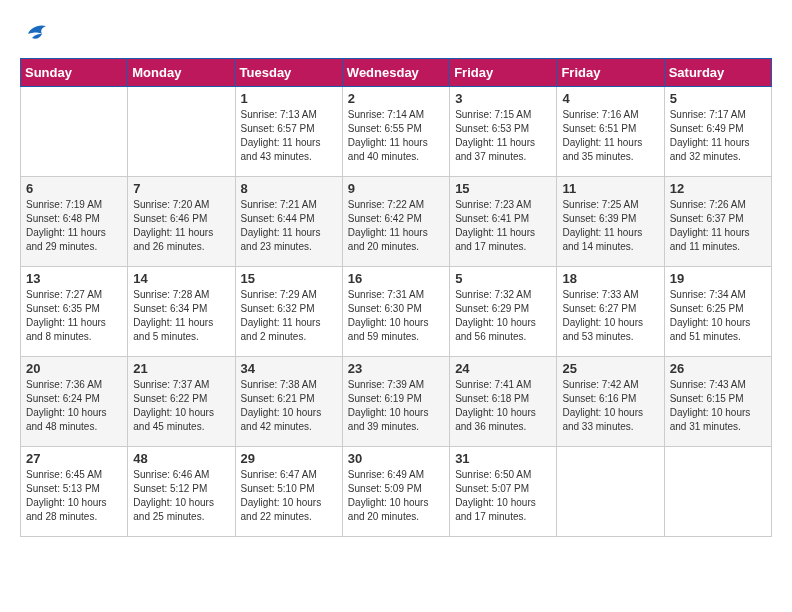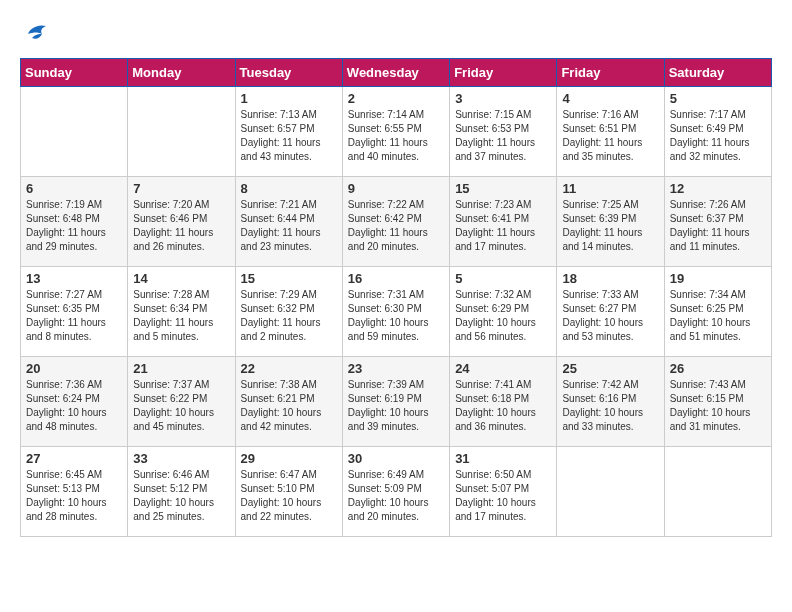--- a/index.html
+++ b/index.html
@@ -209,21 +209,21 @@
       <tr>
         <td>
           <span class="day-number">20</span>
           <div class="day-info">Sunrise: 7:36 AM<br>Sunset: 6:24 PM<br>Daylight: 10 hours and 48 minutes.</div>
         </td>
         <td>
           <span class="day-number">21</span>
           <div class="day-info">Sunrise: 7:37 AM<br>Sunset: 6:22 PM<br>Daylight: 10 hours and 45 minutes.</div>
         </td>
         <td>
-          <span class="day-number">22</span>
+          <span class="day-number">34</span>
           <div class="day-info">Sunrise: 7:38 AM<br>Sunset: 6:21 PM<br>Daylight: 10 hours and 42 minutes.</div>
         </td>
         <td>
           <span class="day-number">23</span>
           <div class="day-info">Sunrise: 7:39 AM<br>Sunset: 6:19 PM<br>Daylight: 10 hours and 39 minutes.</div>
         </td>
         <td>
           <span class="day-number">24</span>
           <div class="day-info">Sunrise: 7:41 AM<br>Sunset: 6:18 PM<br>Daylight: 10 hours and 36 minutes.</div>
         </td>
@@ -235,21 +235,21 @@
           <span class="day-number">26</span>
           <div class="day-info">Sunrise: 7:43 AM<br>Sunset: 6:15 PM<br>Daylight: 10 hours and 31 minutes.</div>
         </td>
       </tr>
       <tr>
         <td>
           <span class="day-number">27</span>
           <div class="day-info">Sunrise: 6:45 AM<br>Sunset: 5:13 PM<br>Daylight: 10 hours and 28 minutes.</div>
         </td>
         <td>
-          <span class="day-number">33</span>
+          <span class="day-number">48</span>
           <div class="day-info">Sunrise: 6:46 AM<br>Sunset: 5:12 PM<br>Daylight: 10 hours and 25 minutes.</div>
         </td>
         <td>
           <span class="day-number">29</span>
           <div class="day-info">Sunrise: 6:47 AM<br>Sunset: 5:10 PM<br>Daylight: 10 hours and 22 minutes.</div>
         </td>
         <td>
           <span class="day-number">30</span>
           <div class="day-info">Sunrise: 6:49 AM<br>Sunset: 5:09 PM<br>Daylight: 10 hours and 20 minutes.</div>
         </td>

